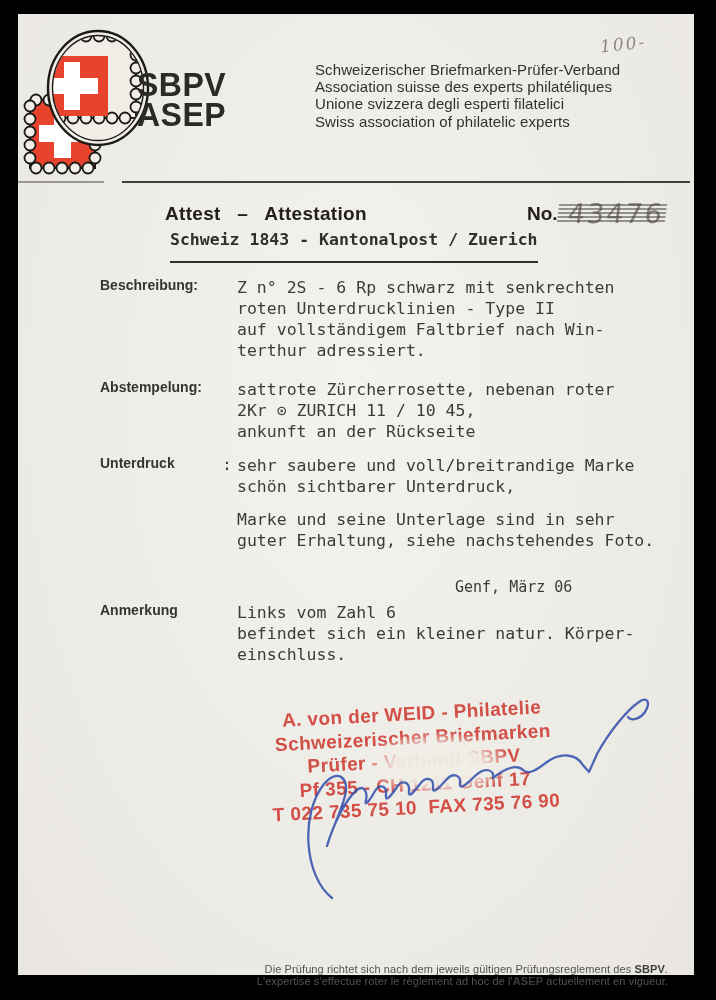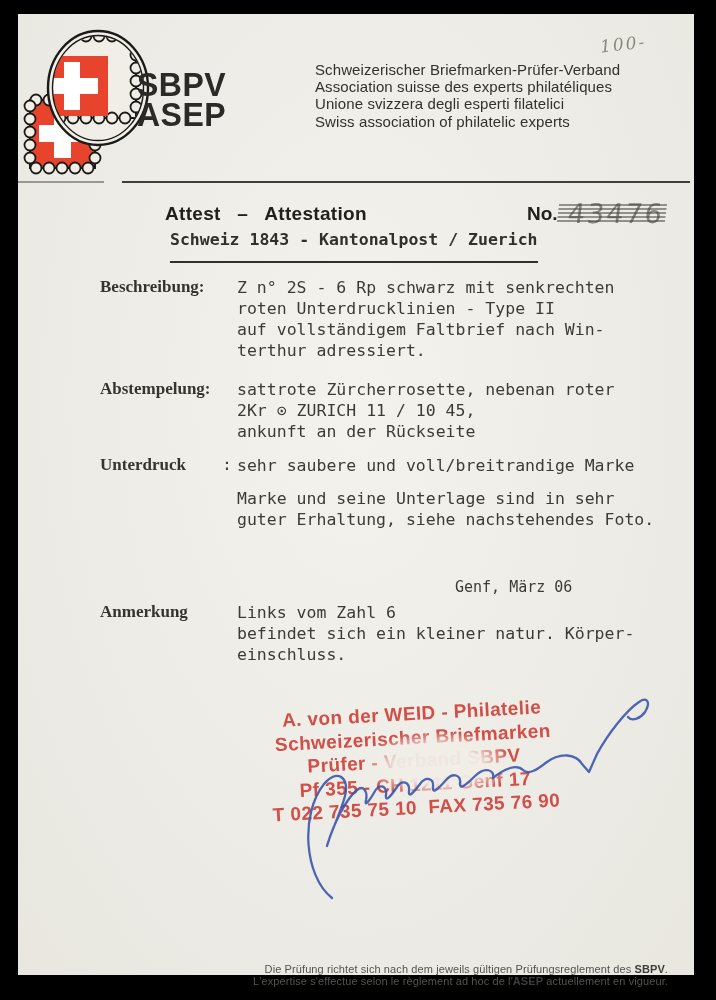--- a/index.html
+++ b/index.html
@@ -47,21 +47,21 @@
   }
   .subject{
     position:absolute;left:152px;top:216px;
     font-family:"DejaVu Sans Mono", monospace;font-weight:bold;font-size:16.5px;color:#31302b;
     border-bottom:2px solid #31302b;padding-bottom:12px;white-space:pre;
   }
   
   .section{position:absolute;left:0;width:676px;}
   .sec-label{
     position:absolute;left:82px;top:0;
-    font-family:Liberation Serif, serif;font-weight:bold;font-size:17px;color:#35342f;white-space:pre;
+    font-family:Liberation Sans, sans-serif;font-weight:bold;font-size:14px;color:#35342f;white-space:pre;
   }
   .sec-colon{
     position:absolute;left:204px;top:0;
     font-family:"DejaVu Sans Mono", monospace;font-size:16.5px;color:#3c3b35;
   }
   .sec-text{position:absolute;left:219px;top:0;}
   .tline{
     font-family:"DejaVu Sans Mono", monospace;font-size:16.5px;line-height:21px;min-height:21px;
     color:#3c3b35;white-space:pre;
   }
@@ -209,20 +209,21 @@
       <div class="tline">2Kr ⊙ ZURICH 11 / 10 45,</div>
       <div class="tline">ankunft an der Rückseite</div>
     </div>
   </div>
 
   <div class="section" style="top:441px">
     <div class="sec-label">Unterdruck</div>
     <div class="sec-colon">:</div>
     <div class="sec-text">
       <div class="tline">sehr saubere und voll/breitrandige Marke</div>
+      <div class="tline">schön sichtbarer Unterdruck,</div>
       <div class="group2">
         <div class="tline">Marke und seine Unterlage sind in sehr</div>
         <div class="tline">guter Erhaltung, siehe nachstehendes Foto.</div>
       </div>
     </div>
   </div>
 
   <div class="date-place">Genf, März 06</div>
 
   <div class="section" style="top:588px">
@@ -265,16 +266,16 @@
              C 291 70, 306 72, 312 82
              L 319 90
              L 327 72
              C 339 50, 357 28, 369 20
              C 377 14, 381 20, 375 30
              C 371 36, 362 40, 358 35" fill="none" stroke="#3a55ae" stroke-width="2.3" stroke-linecap="round" stroke-linejoin="round" opacity="0.9"></path>
   </svg>
 
   <div class="footnote">
     <div><span>Die Prüfung richtet sich nach dem jeweils gültigen Prüfungsreglement des </span><b>SBPV</b><span>.</span></div>
-    <div><span>L'expertise s'effectue selon le règlement ad hoc de l'</span><b>ASEP</b><span> actuellement en vigueur.</span></div>
+    <div><span>L'expertise s'effectue roter le règlement ad hoc de l'</span><b>ASEP</b><span> actuellement en vigueur.</span></div>
   </div>
 
 </div>
 
 </body></html>

